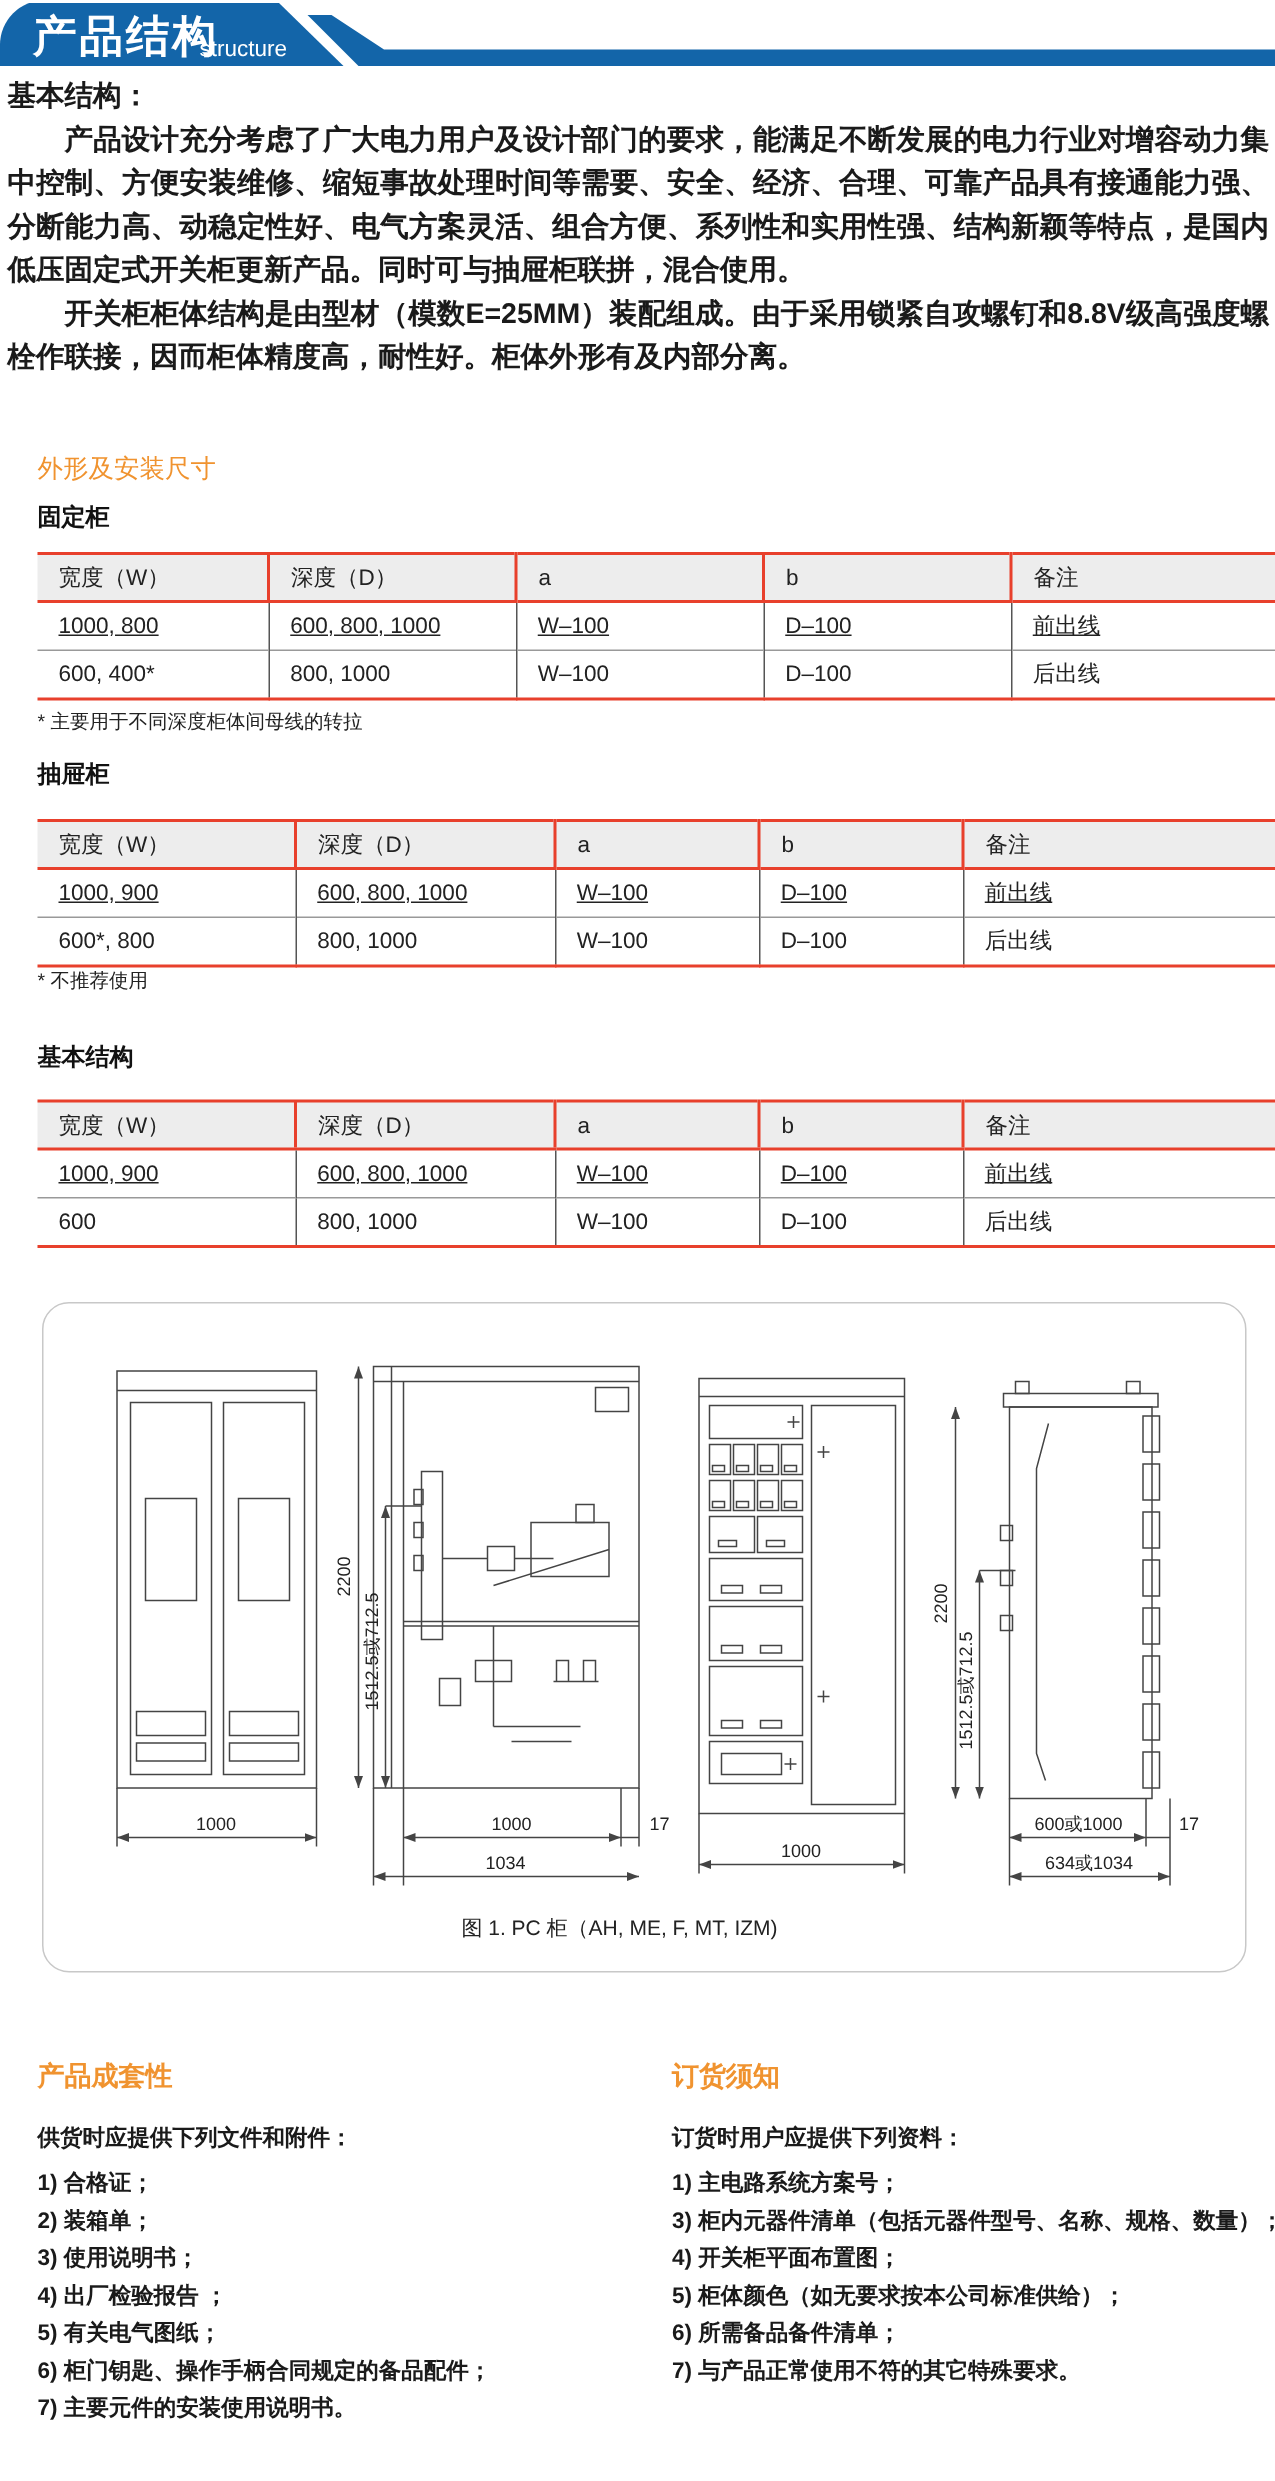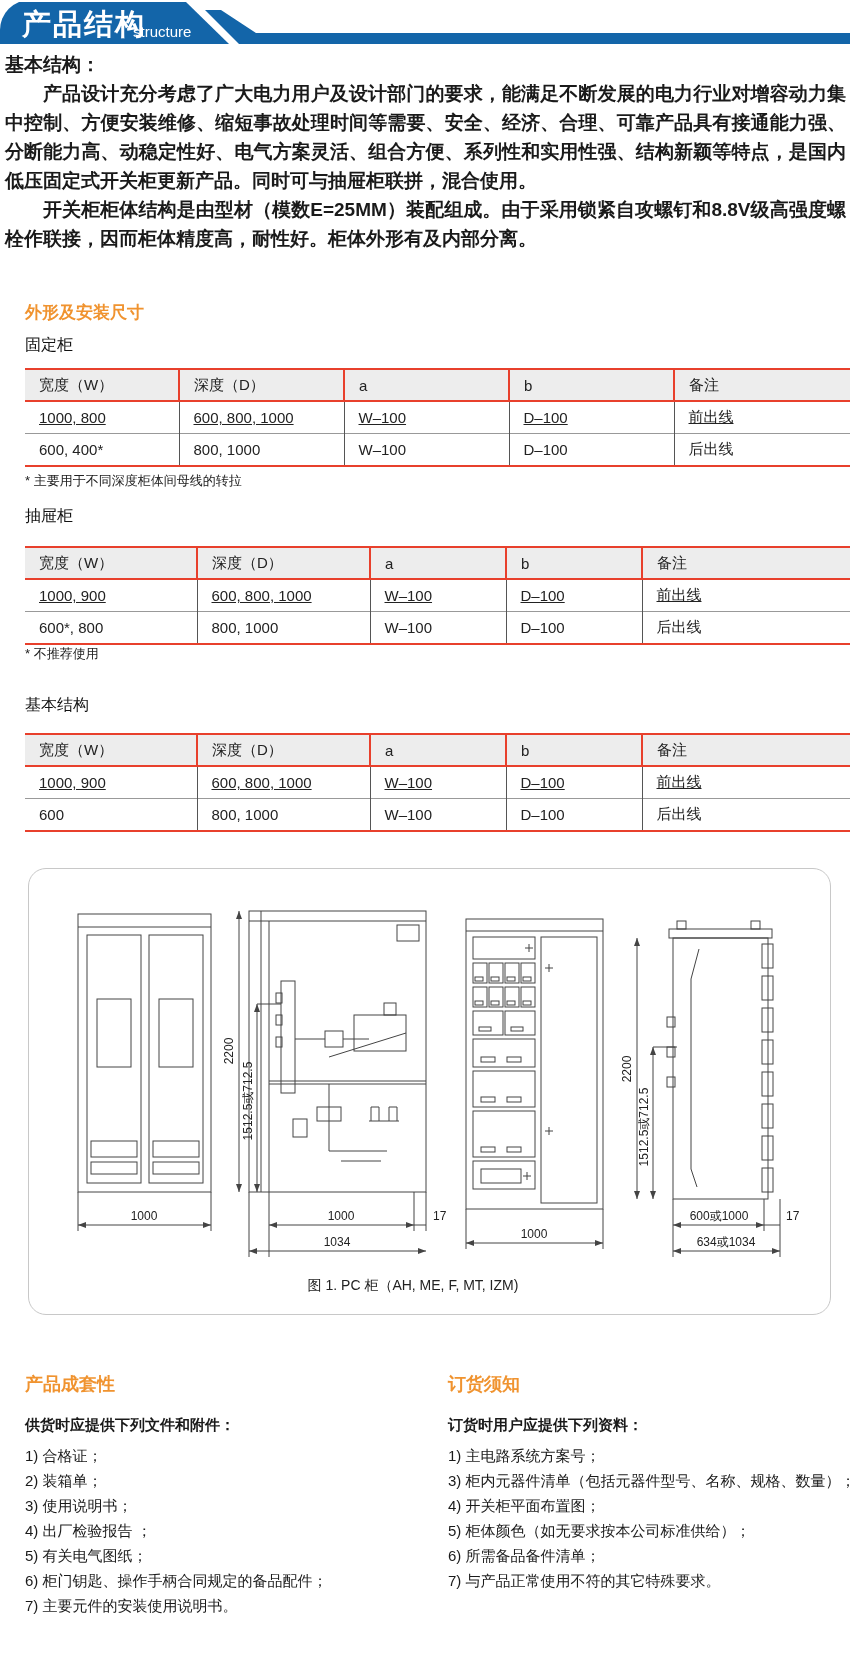--- a/index.html
+++ b/index.html
@@ -9,23 +9,23 @@
   .banner{position:absolute;left:0;top:0;}
   .banner .blue{fill:#1365a9;}
   .banner text{fill:#fff;}
   .banner .t-main{font-size:29px;font-weight:bold;letter-spacing:2px;}
   .banner .t-sub{font-size:15px;}
   
   .intro{position:absolute;top:50px;left:0;width:848px;box-sizing:border-box;padding:0 2px 0 5px;}
   .p{margin:0;font-size:19px;line-height:29px;font-weight:bold;text-align:justify;}
   .p.indent{text-indent:2em;}
   
-  .sec-heading{position:absolute;left:25px;margin:0;color:#f0932f;font-size:17px;font-weight:bold;}
+  .sec-heading{position:absolute;left:25px;margin:0;color:#f0932f;font-size:17px;font-weight:normal;}
   #dim-heading{top:301px;}
-  .tbl-title{position:absolute;left:25px;margin:0;font-size:16px;font-weight:normal;color:#111;}
+  .tbl-title{position:absolute;left:25px;margin:0;font-size:16px;font-weight:bold;color:#111;}
   #t1-title{top:335px;}
   #t2-title{top:506px;}
   #t3-title{top:695px;}
   
   .dim-table{position:absolute;left:25px;width:825px;border-collapse:collapse;table-layout:fixed;
              font-size:15px;color:#222;border-top:2px solid #e8402c;border-bottom:2px solid #e8402c;}
   #table-1{top:368px;}
   #table-2{top:546px;}
   #table-3{top:733px;}
   .dim-table thead th{background:#ededed;font-weight:normal;text-align:left;height:30px;
@@ -44,21 +44,21 @@
   .draw{stroke:#444;fill:none;stroke-width:1;}
   .dim{stroke:#444;fill:none;stroke-width:1;}
   .dim-text{font-size:12px;fill:#222;}
   .cap-text{font-size:14px;fill:#222;}
   
   .bsec{position:absolute;top:1372px;width:400px;}
   #bsec-left{left:25px;}
   #bsec-right{left:448px;}
   .bsec h3{margin:0 0 20px 0;color:#f0932f;font-size:18px;font-weight:bold;}
   .bsec .intro-line{margin:0 0 8px 0;font-size:15px;font-weight:bold;}
-  .list-item{font-size:15px;font-weight:normal;line-height:25px;white-space:nowrap;}
+  .list-item{font-size:15px;font-weight:bold;line-height:25px;white-space:nowrap;}
 </style>
 </head>
 <body>
 
 <div class="page">
 
   <svg class="banner" width="850" height="44" viewBox="0 0 850 44">
     <polygon class="blue" points="0,2 186,2 229,44 0,44"></polygon>
     <polygon class="blue" points="205,10 221,10 256,33 850,33 850,44 239,44"></polygon>
     <text class="t-main" x="22" y="34">产品结构</text>

